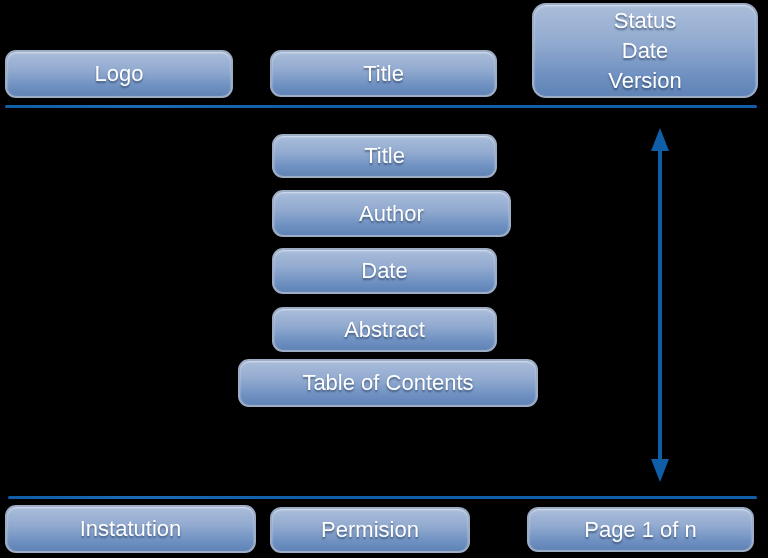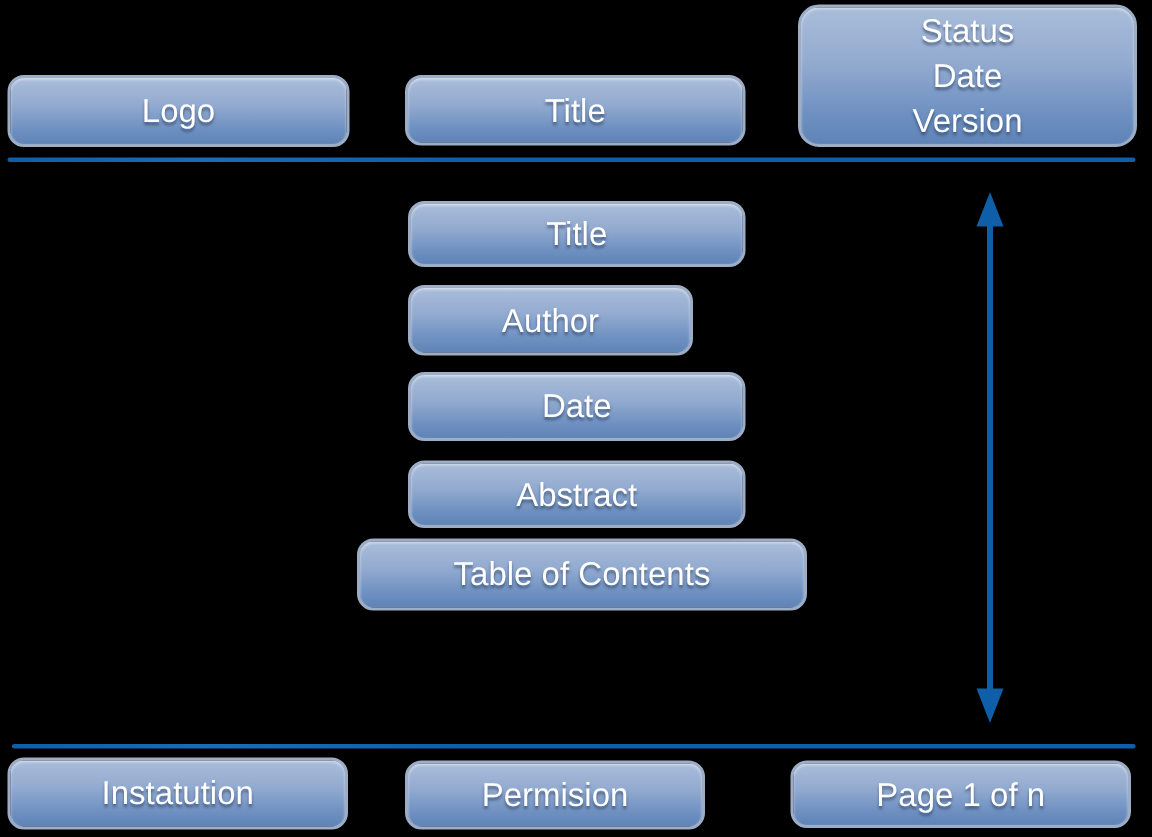--- a/index.html
+++ b/index.html
@@ -54,27 +54,27 @@
   .v-arrow {
     position: absolute;
     color: var(--line, #0f5fa8);
   }
   
   #node-logo        { left: 5px;   top: 50px;  width: 228px; height: 48px; }
   #node-title-hdr   { left: 270px; top: 50px;  width: 227px; height: 47px; }
   #node-status      { left: 532px; top: 3px;   width: 226px; height: 95px; border-radius: 14px; }
   #rule-top         { left: 5px;   top: 105px; width: 752px; }
   #node-title       { left: 272px; top: 134px; width: 225px; height: 44px; }
-  #node-author      { left: 272px; top: 190px; width: 190px; height: 47px; }
+  #node-author      { left: 272px; top: 190px; width: 239px; height: 47px; }
   #node-date        { left: 272px; top: 248px; width: 225px; height: 46px; }
   #node-abstract    { left: 272px; top: 307px; width: 225px; height: 45px; }
   #node-toc         { left: 238px; top: 359px; width: 300px; height: 48px; }
   #arrow-span       { left: 642px; top: 127px; width: 36px;  height: 356px; }
   #rule-bottom      { left: 8px;   top: 496px; width: 749px; }
-  #node-institution { left: 5px;   top: 505px; width: 227px; height: 48px; }
+  #node-institution { left: 5px;   top: 505px; width: 251px; height: 48px; }
   #node-permission  { left: 270px; top: 507px; width: 200px; height: 46px; }
   #node-page        { left: 527px; top: 507px; width: 227px; height: 45px; }
 </style>
 </head>
 <body style="background: rgb(0, 0, 0);">
 
 <div class="canvas">
 
   <div class="node" id="node-logo">Logo</div>
 

